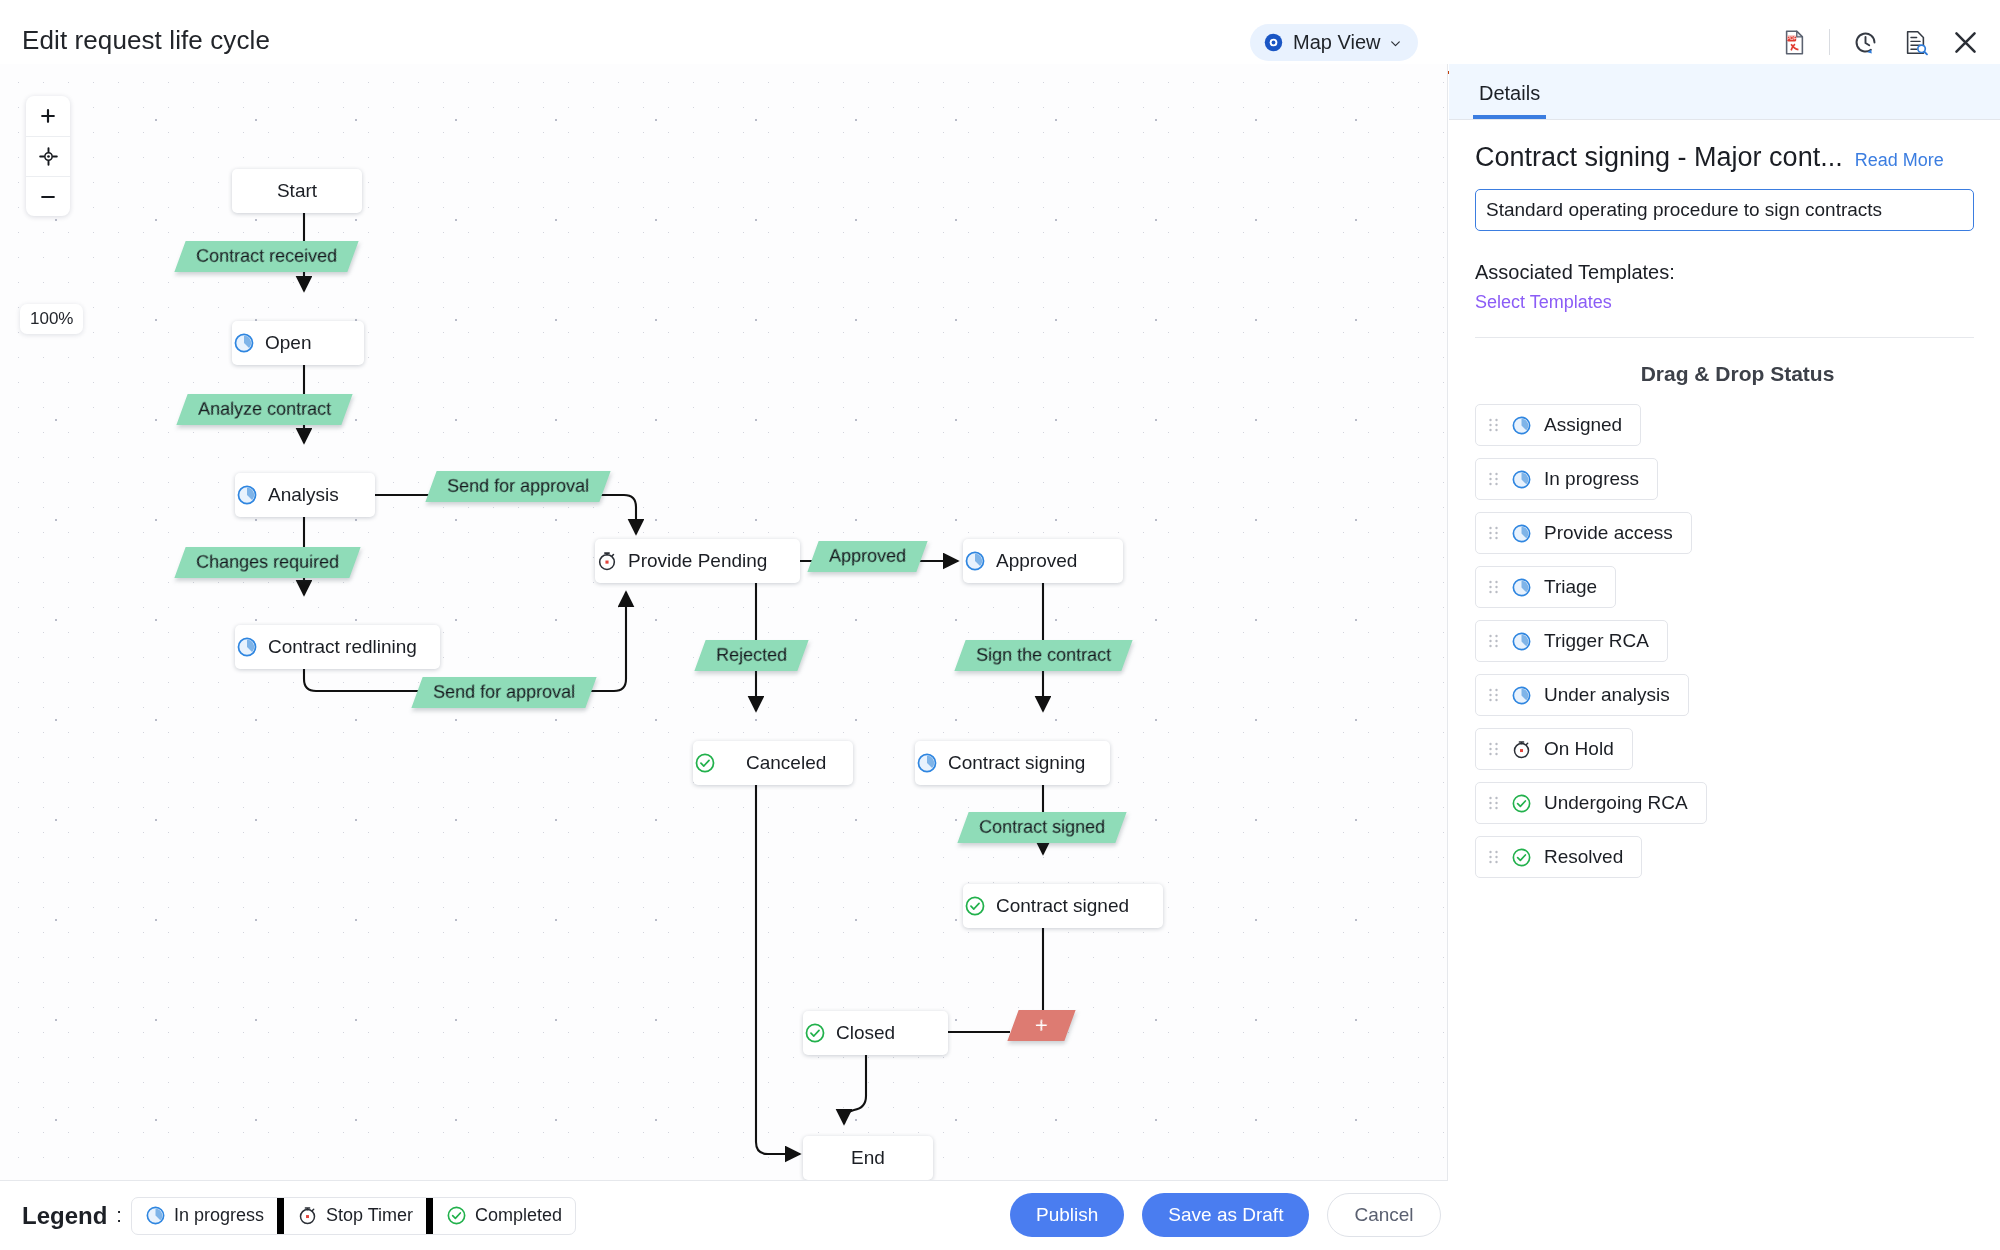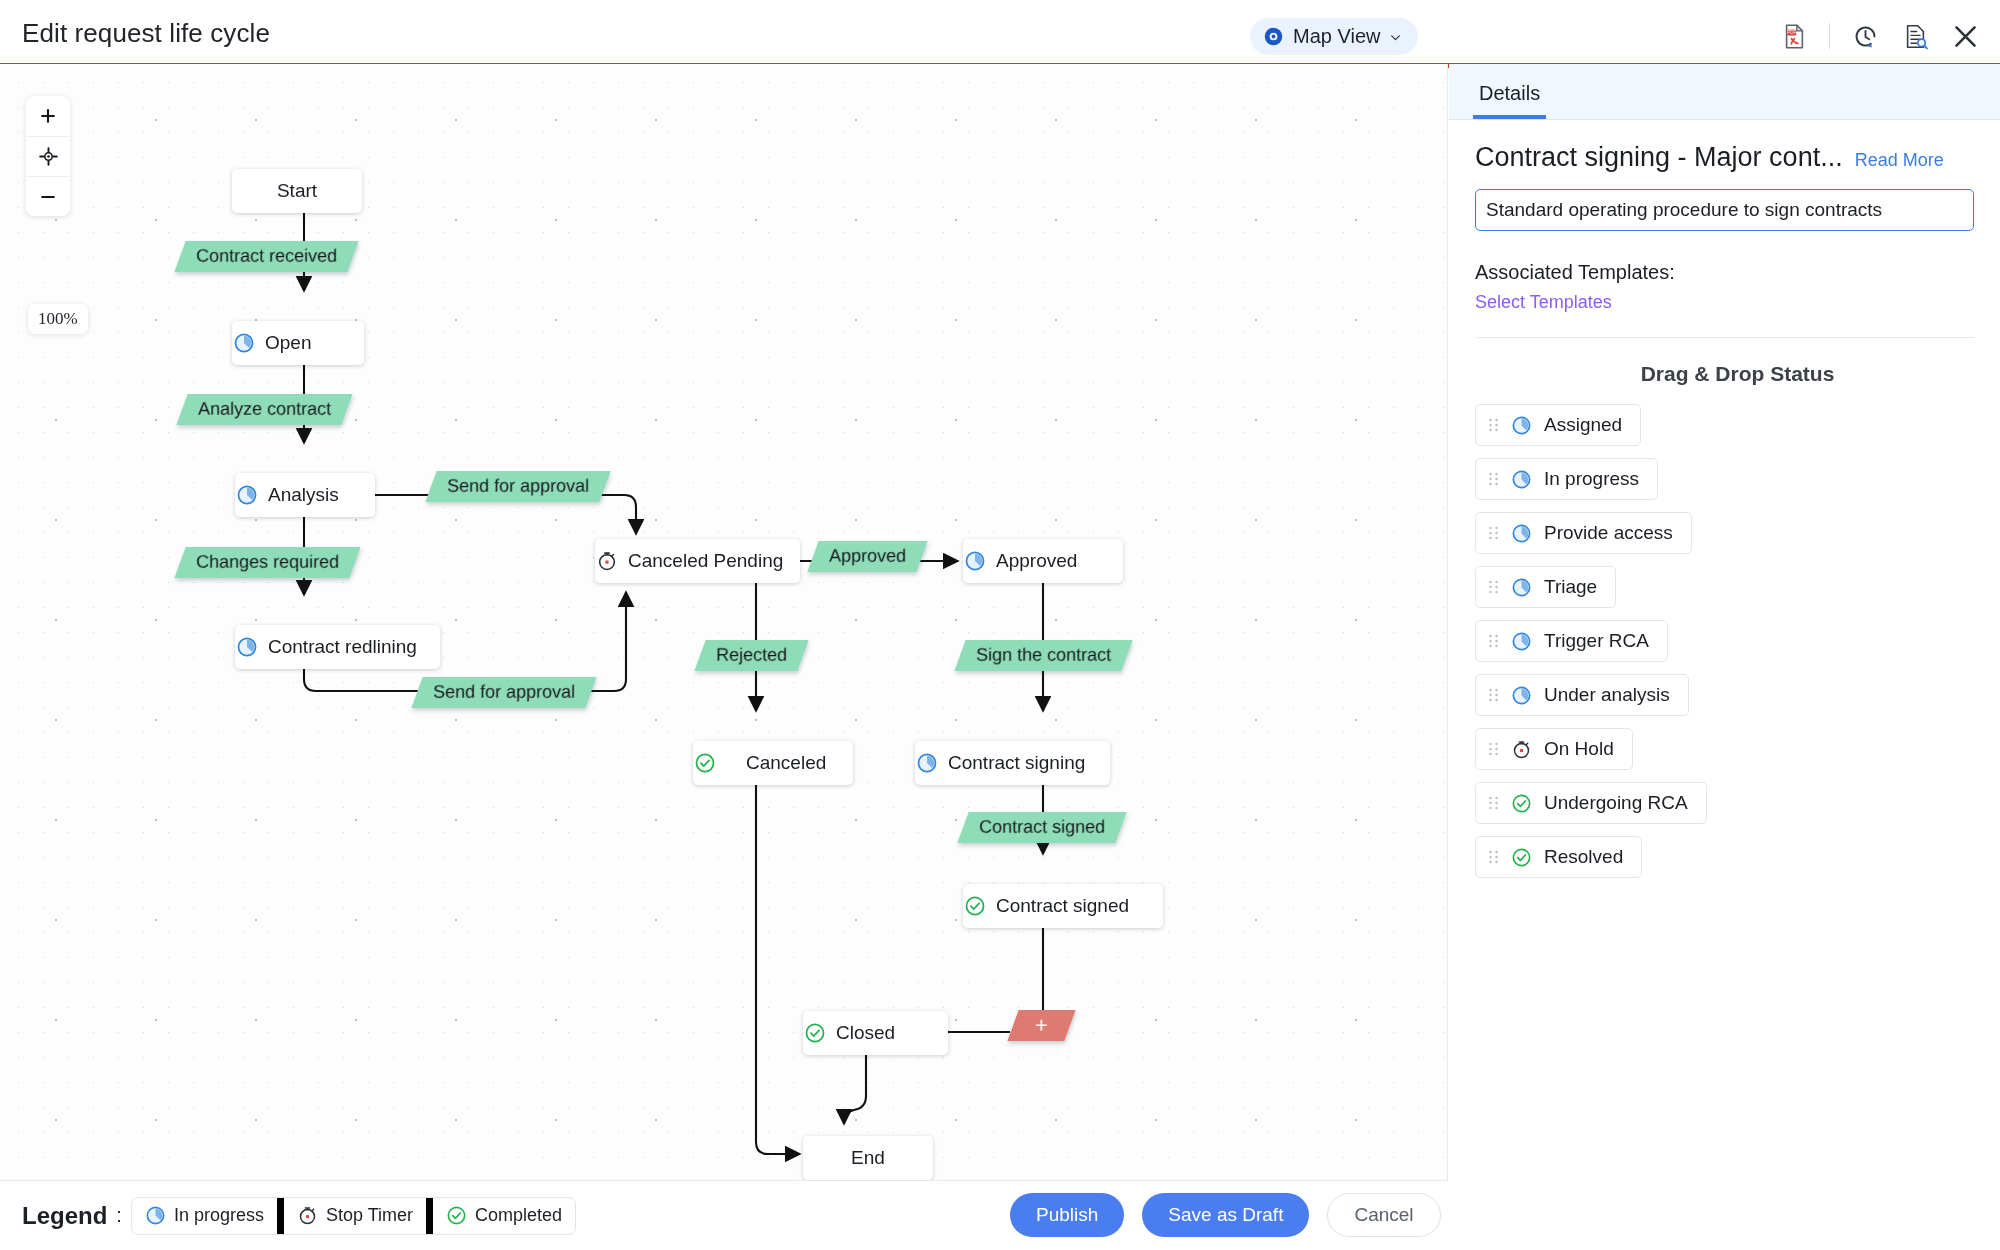--- a/index.html
+++ b/index.html
@@ -6,22 +6,22 @@
   html, body {
     width: 2000px; height: 1250px;
     font-family: "Liberation Sans", sans-serif;
     background: #ffffff;
     overflow: hidden;
   }
   #app { position: relative; width: 2000px; height: 1250px; }
 
   
   .header {
-    position: absolute; top: 4px; left: 0; width: 2000px; height: 64px;
-    background: #fff; border-bottom: 5px solid #c2410c;
+    position: absolute; top: 10px; left: 0; width: 2000px; height: 64px;
+    background: #fff; border-bottom: 3px solid #c2410c;
     display: flex; align-items: center;
   }
   .header-title {
     margin-left: 22px; font-size: 26px; color: #22252a; font-weight: 400;
     letter-spacing: .1px;
   }
   .map-view-pill {
     position: absolute; left: 1250px; top: 14px;
     height: 37px; padding: 0 16px 0 13px;
     background: #e9f2fe; border-radius: 19px;
@@ -56,26 +56,25 @@
     background: #fff; border-radius: 8px;
     box-shadow: 0 1px 5px rgba(30,40,70,.16);
     z-index: 6;
   }
   .zoom-btn {
     height: 40px; display: flex; align-items: center; justify-content: center;
     cursor: pointer; color: #15181d;
   }
   .zoom-btn + .zoom-btn { border-top: 1px solid #eceef1; }
   .zoom-level {
-    position: absolute; left: 28px; top: 240px;
+    position: absolute; left: 20px; top: 240px;
     background: #fff; border-radius: 7px; padding: 5px 10px;
     font-size: 17px; color: #23262c;
     box-shadow: 0 1px 5px rgba(30,40,70,.14);
     z-index: 6;
-    font-family: Liberation Serif, serif;
   }
 
   svg.edges { position: absolute; left: 0; top: 0; width: 1448px; height: 1116px; }
 
   
   .node {
     position: absolute; background: #fff; border-radius: 5px;
     box-shadow: 0 1px 4px rgba(25,35,60,.22);
     display: flex; align-items: center; height: 44px;
     padding: 0 1px; white-space: nowrap; cursor: pointer; z-index: 3;
@@ -339,21 +338,21 @@
       <span class="nlabel">Analysis</span>
     </div>
 
     <div class="node" style="left:595px; top:475px; width:205px;">
       <svg class="nicon" viewBox="0 0 24 24">
         <circle cx="12" cy="13.2" r="8" fill="none" stroke="#2b2f36" stroke-width="1.7"></circle>
         <path d="M9.6 3.4h4.8M12 3.4v1.9" stroke="#2b2f36" stroke-width="1.7" stroke-linecap="round"></path>
         <path d="M17.6 6.4l1.5-1.5" stroke="#2b2f36" stroke-width="1.6" stroke-linecap="round"></path>
         <rect x="10.3" y="11.5" width="3.4" height="3.4" fill="#e3453d"></rect>
       </svg>
-      <span class="nlabel">Canceled Pending</span>
+      <span class="nlabel">Provide Pending</span>
     </div>
 
     <div class="node" style="left:963px; top:475px; width:160px;">
       <svg class="nicon" viewBox="0 0 24 24">
         <circle cx="12" cy="12" r="9.3" fill="#e8f2fd" stroke="#2f86e0" stroke-width="1.9"></circle>
         <path d="M12 12 L12 4.2 A7.8 7.8 0 0 1 17.5 17.5 Z" fill="#7fb4e8"></path>
       </svg>
       <span class="nlabel">Approved</span>
     </div>
 

